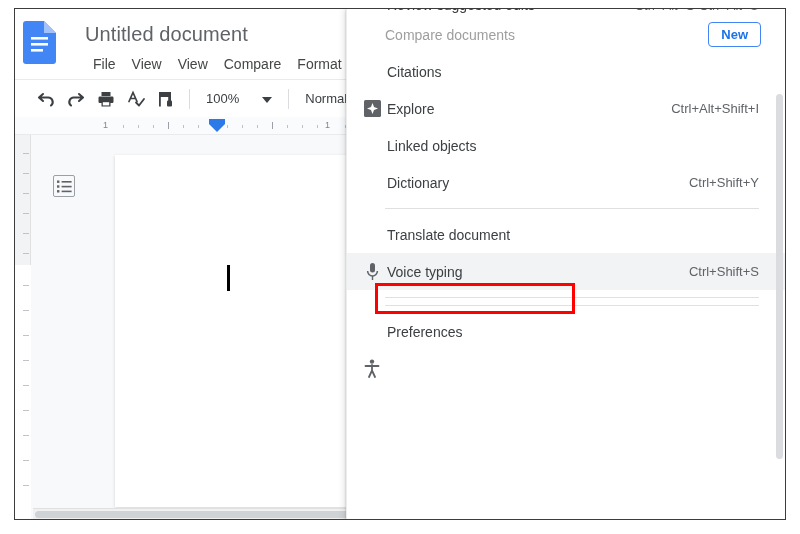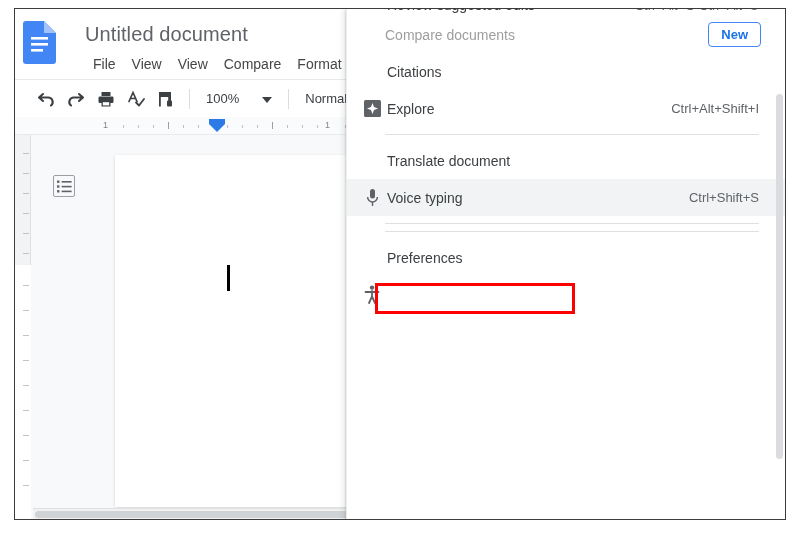--- a/index.html
+++ b/index.html
@@ -414,21 +414,30 @@
       <div class="m-icon">
         <svg width="17" height="17" viewBox="0 0 17 17">
           <rect x="0" y="0" width="17" height="17" rx="1.5" fill="#5f6368"></rect>
           <path d="M8.5 3 L10 7 L14 8.5 L10 10 L8.5 14 L7 10 L3 8.5 L7 7 Z" fill="#ffffff"></path>
         </svg>
       </div>
       <div class="m-label">Explore</div>
       <div class="m-accel">Ctrl+Alt+Shift+I</div>
     </div>
 
-
+    <div class="m-row">
+      <div class="m-icon"></div>
+      <div class="m-label">Linked objects</div>
+    </div>
+
+    <div class="m-row">
+      <div class="m-icon"></div>
+      <div class="m-label">Dictionary</div>
+      <div class="m-accel">Ctrl+Shift+Y</div>
+    </div>
 
     <div class="m-sep"></div>
 
     <div class="m-row">
       <div class="m-icon"></div>
       <div class="m-label">Translate document</div>
     </div>
 
     <div class="m-row hovered">
       <div class="m-icon">

